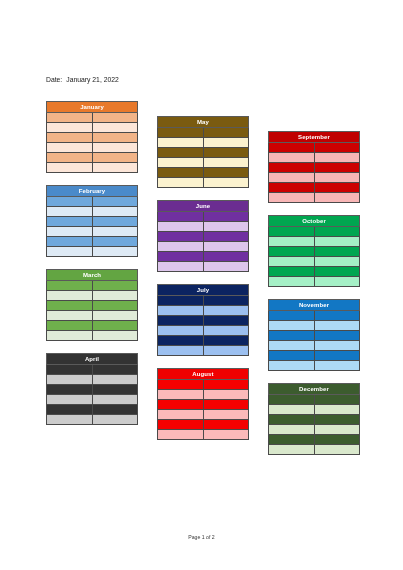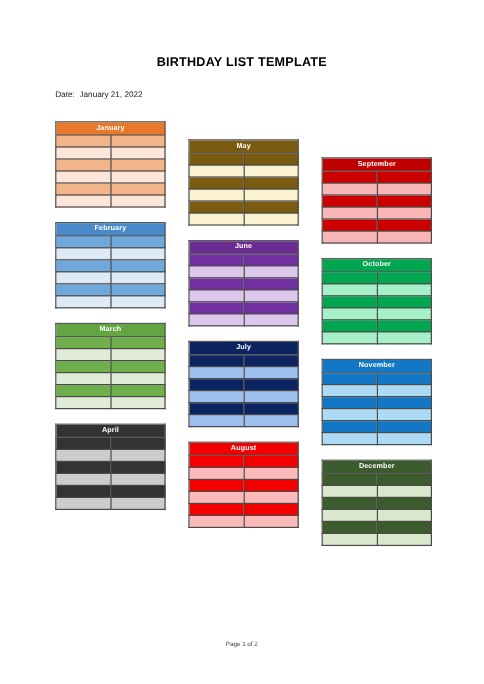--- a/index.html
+++ b/index.html
@@ -93,21 +93,20 @@
   }
   .month-table tr.hdr-row td {
     border: 1px solid #5a5a5a;
   }
 </style>
 </head>
 <body>
 
 <div class="page">
 
-  <div class="doc-title">BIRTHDAY LIST TEMPLATE</div>
 
   <div class="date-line">
     <span class="date-label">Date:</span><span class="date-value">January 21, 2022</span>
   </div>
 
   <div class="col col-1">
       <table class="month-table">
         <tbody>
           <tr class="hdr-row">
             <td class="hdr-cell" colspan="2" style="background: rgb(232, 121, 43);">January</td>

